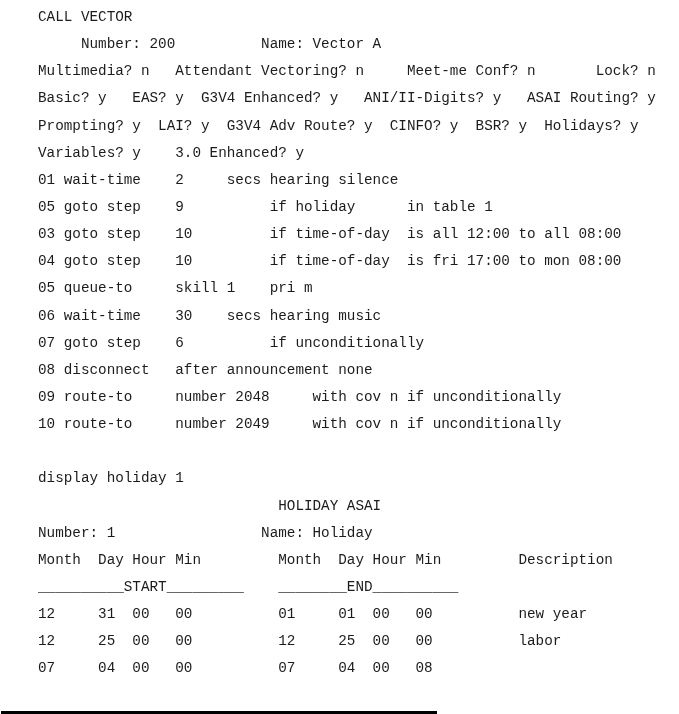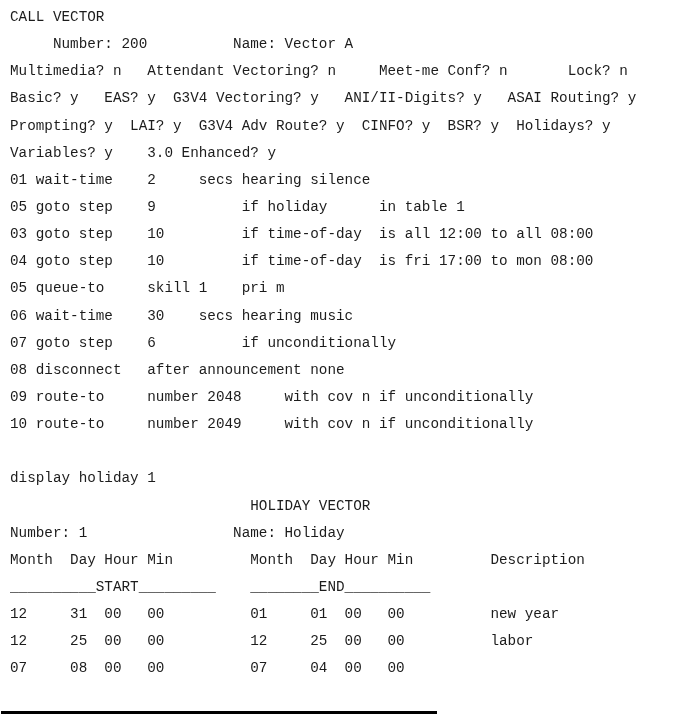--- a/index.html
+++ b/index.html
@@ -23,54 +23,55 @@
     width: 679px;
     height: 714px;
     padding: 4px 0 0 10px;
     box-sizing: border-box;
   }
   .line {
     white-space: pre;
     line-height: 27.15px;
     height: 27.15px;
     letter-spacing: 0;
+    margin-left: 28px;
   }
   .cutline {
     position: absolute;
     left: 1px;
     bottom: 0;
     width: 436px;
     height: 3px;
     background: #000000;
   }
 </style>
 </head>
 <body>
 
 <div class="screen">
   <div class="line">CALL VECTOR</div>
   <div class="line">     Number: 200          Name: Vector A</div>
   <div class="line">Multimedia? n   Attendant Vectoring? n     Meet-me Conf? n       Lock? n</div>
-  <div class="line">Basic? y   EAS? y  G3V4 Vectoring? y   ANI/II-Digits? y   ASAI Routing? y</div>
+  <div class="line">Basic? y   EAS? y  G3V4 Enhanced? y   ANI/II-Digits? y   ASAI Routing? y</div>
   <div class="line">Prompting? y  LAI? y  G3V4 Adv Route? y  CINFO? y  BSR? y  Holidays? y</div>
   <div class="line">Variables? y    3.0 Enhanced? y</div>
   <div class="line">01 wait-time    2     secs hearing silence</div>
   <div class="line">05 goto step    9          if holiday      in table 1</div>
   <div class="line">03 goto step    10         if time-of-day  is all 12:00 to all 08:00</div>
   <div class="line">04 goto step    10         if time-of-day  is fri 17:00 to mon 08:00</div>
   <div class="line">05 queue-to     skill 1    pri m</div>
   <div class="line">06 wait-time    30    secs hearing music</div>
   <div class="line">07 goto step    6          if unconditionally</div>
   <div class="line">08 disconnect   after announcement none</div>
   <div class="line">09 route-to     number 2048     with cov n if unconditionally</div>
   <div class="line">10 route-to     number 2049     with cov n if unconditionally</div>
   <div class="line"></div>
   <div class="line">display holiday 1</div>
-  <div class="line">                            HOLIDAY VECTOR</div>
+  <div class="line">                            HOLIDAY ASAI</div>
   <div class="line">Number: 1                 Name: Holiday</div>
   <div class="line">Month  Day Hour Min         Month  Day Hour Min         Description</div>
   <div class="line">__________START_________    ________END__________</div>
   <div class="line">12     31  00   00          01     01  00   00          new year</div>
   <div class="line">12     25  00   00          12     25  00   00          labor</div>
-  <div class="line">07     08  00   00          07     04  00   00</div>
+  <div class="line">07     04  00   00          07     04  00   08</div>
 </div>
 
 <div class="cutline"></div>
 
 </body></html>

